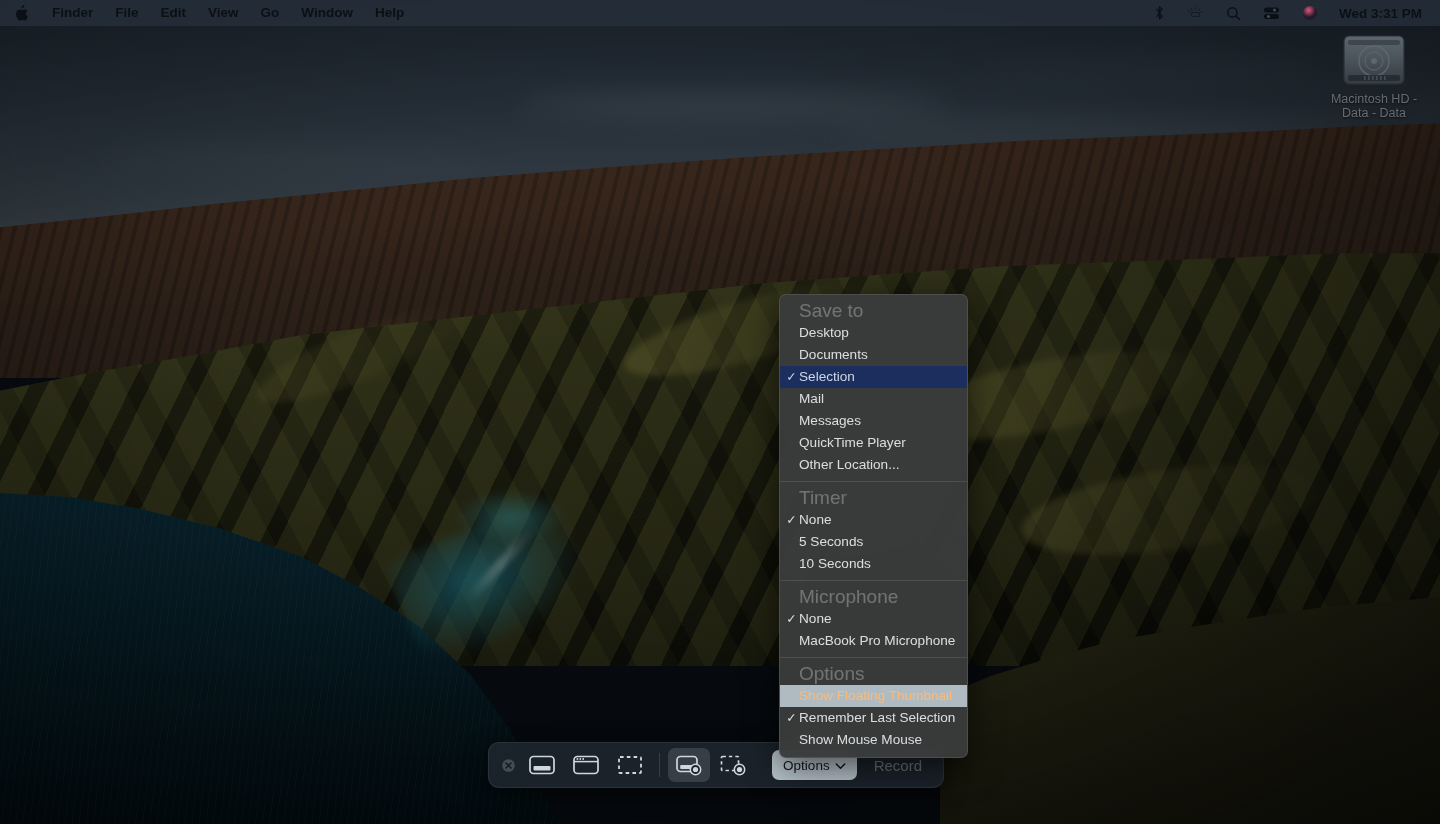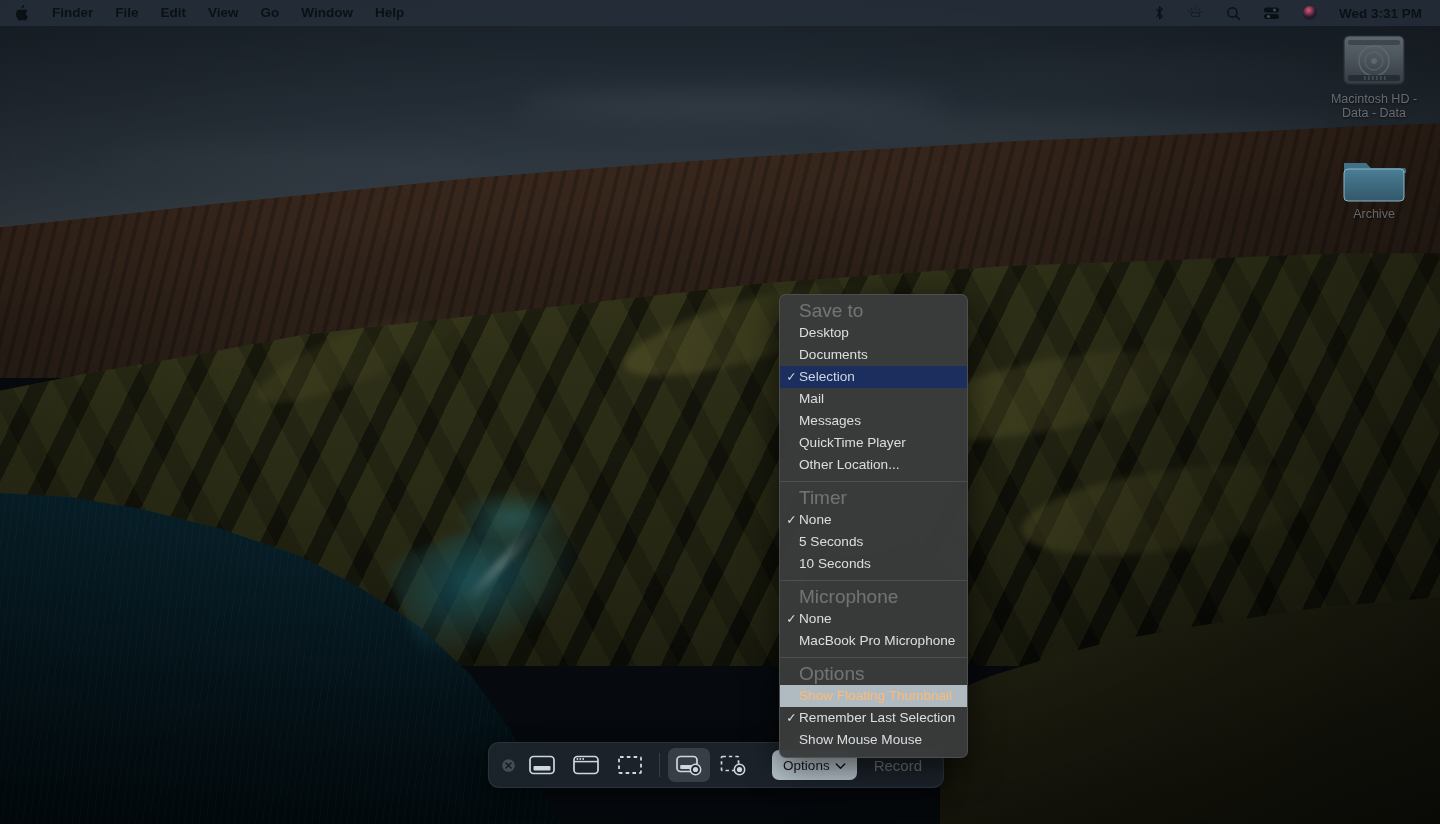--- a/index.html
+++ b/index.html
@@ -361,35 +361,20 @@
           <rect x="34" y="46" width="1.6" height="4"></rect>
           <rect x="38" y="46" width="1.6" height="4"></rect>
           <rect x="42" y="46" width="1.6" height="4"></rect>
           <rect x="46" y="46" width="1.6" height="4"></rect>
         </g>
       </svg>
     </div>
     <div class="label">Macintosh HD - Data - Data</div>
   </div>
 
-  <div class="desk-icon" id="icon-archive">
-    <div class="folder-glyph">
-      <svg width="66" height="50" viewBox="0 0 66 50">
-        <defs>
-          <linearGradient id="fdg" x1="0" y1="0" x2="0" y2="1">
-            <stop offset="0" stop-color="#4a7e95"></stop>
-            <stop offset="1" stop-color="#33576a"></stop>
-          </linearGradient>
-        </defs>
-        <path d="M3 8 h22 l5 5 h33 a2 2 0 0 1 2 2 v3 H3 z" fill="#3f7188"></path>
-        <rect x="3" y="14" width="60" height="32" rx="4" fill="url(#fdg)" stroke="#8fb5c4" stroke-width="1"></rect>
-      </svg>
-    </div>
-    <div class="label" style="margin-top:2px;">Archive</div>
-  </div>
 
   <div id="menubar">
     <div class="mb-left">
       <div class="mb-apple">
         <svg width="14" height="16" viewBox="0 0 14 16">
           <path fill="#0b1015" d="M9.6 2.2c.5-.6.9-1.5.8-2.2-.8 0-1.7.5-2.2 1.1-.5.6-.9 1.5-.8 2.2.8.1 1.7-.4 2.2-1.1z M11.9 8.6c0-1.8 1.5-2.7 1.6-2.7-.9-1.3-2.2-1.5-2.7-1.5-1.1-.1-2.2.7-2.8.7-.6 0-1.5-.7-2.4-.6-1.3 0-2.4.7-3 1.9-1.3 2.2-.3 5.5 .9 7.3.6.9 1.4 1.9 2.3 1.8.9 0 1.3-.6 2.4-.6 1.1 0 1.4.6 2.4.6 1 0 1.6-.9 2.2-1.8.7-1 1-2 1-2.1 0 0-1.9-.7-1.9-3z"></path>
         </svg>
       </div>
       <div class="mb-item app">Finder</div>
       <div class="mb-item">File</div>

